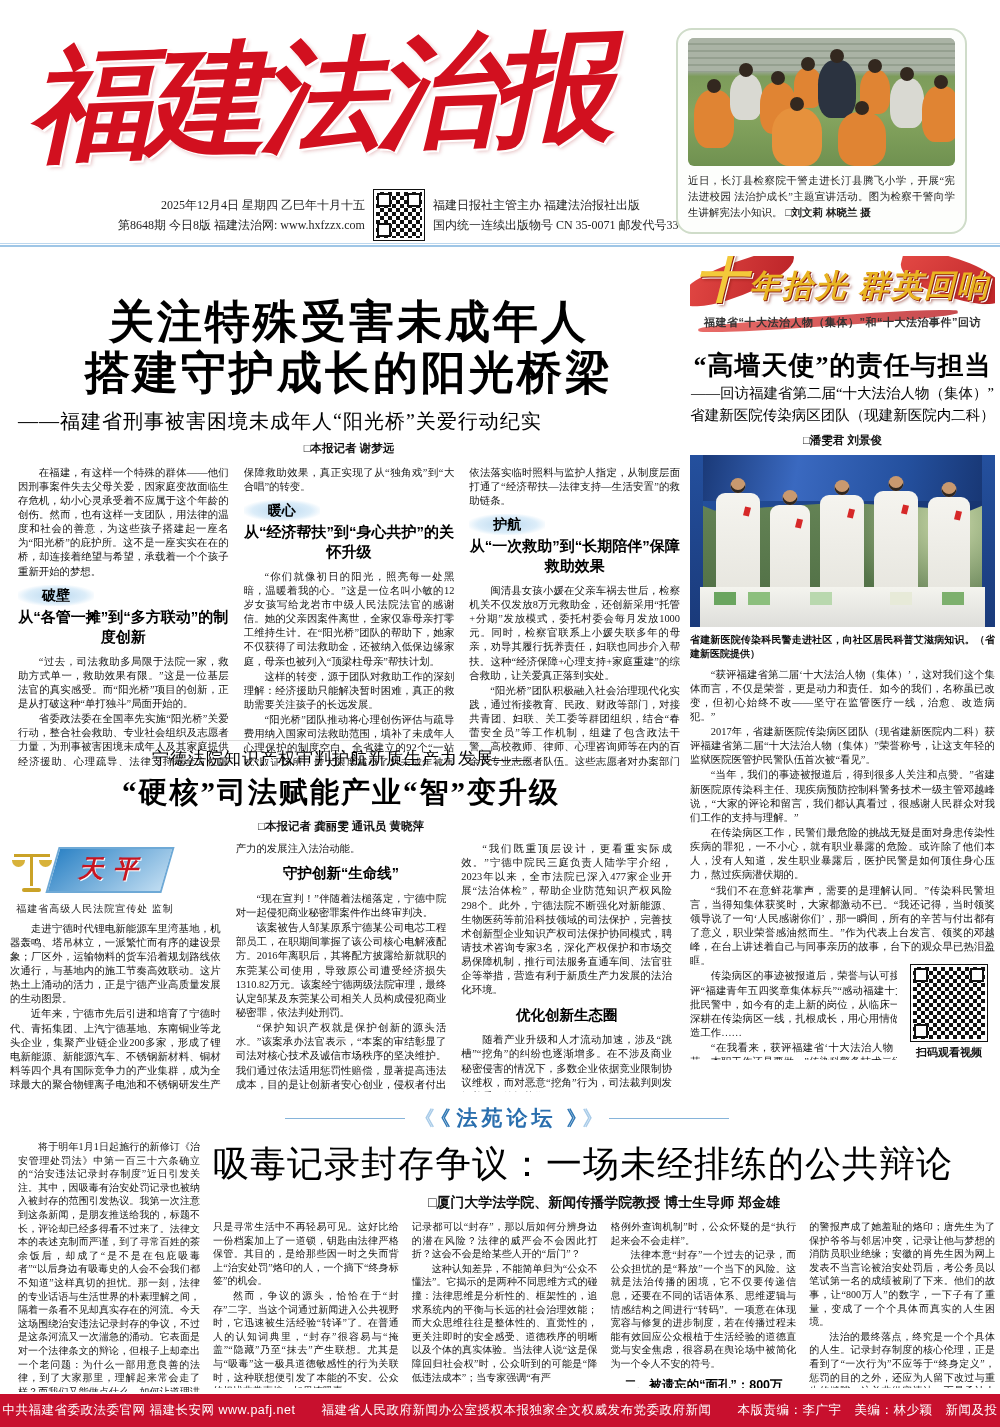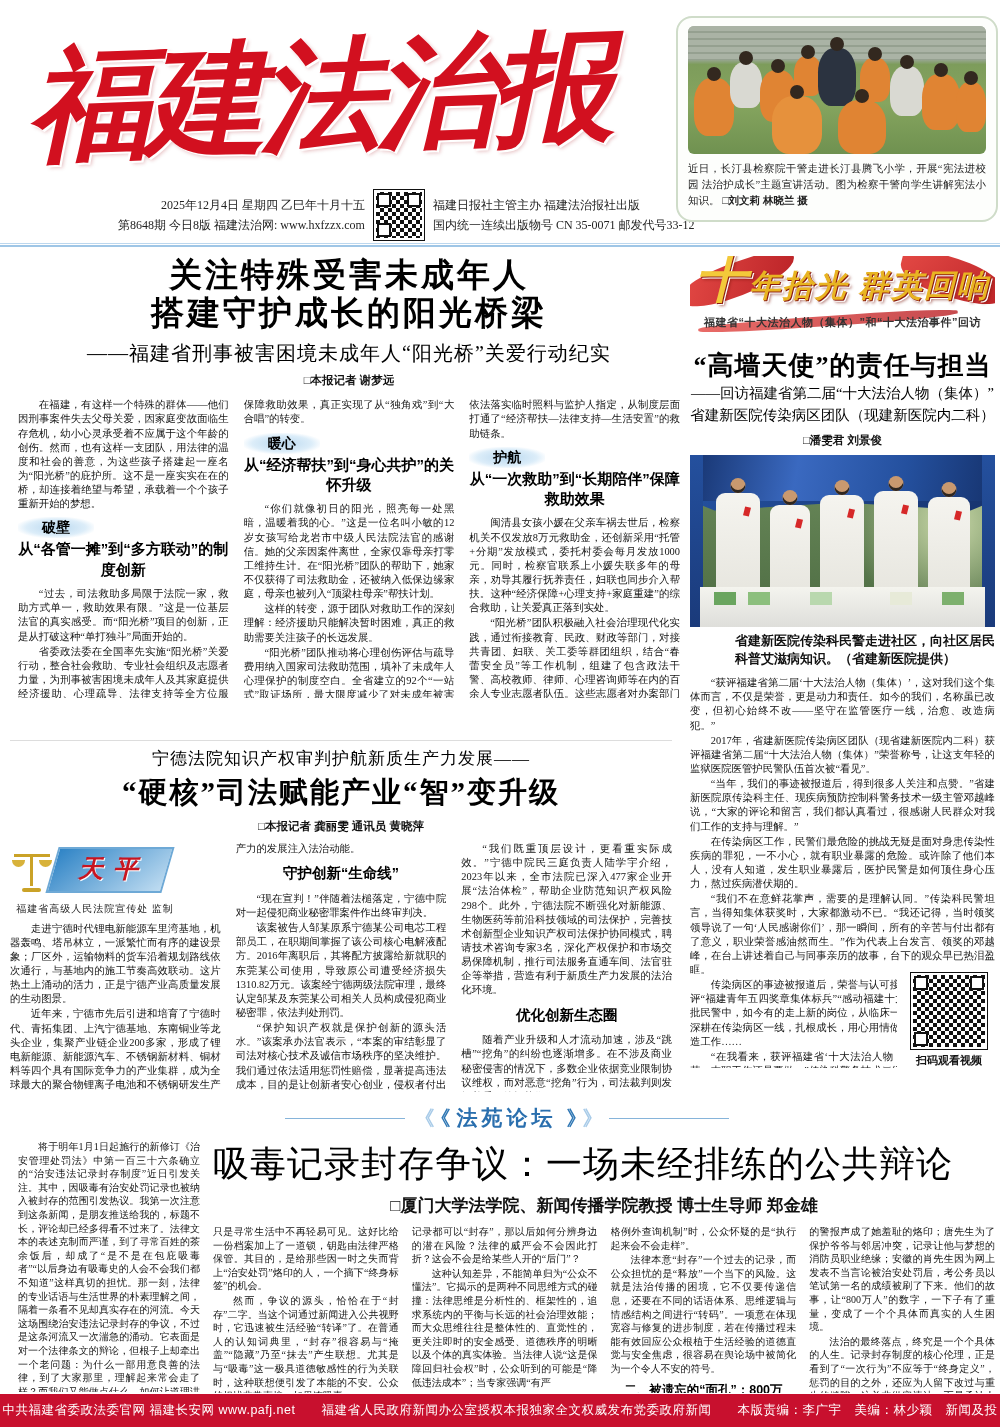--- a/index.html
+++ b/index.html
@@ -17,36 +17,36 @@
   .issue-info .blk.r{text-align:right;}
   .qr{background:repeating-conic-gradient(#111 0% 25%,#fff 0% 50%) 0 0/8px 8px;border:2px solid #fff;outline:1px solid #111;position:relative;}
   .qr:before,.qr:after{content:"";position:absolute;width:10px;height:10px;border:2px solid #111;background:#fff;}
   .qr:before{left:1px;top:1px;} .qr:after{right:1px;top:1px;}
   .qr .fm{position:absolute;width:10px;height:10px;border:2px solid #111;background:#fff;left:1px;bottom:1px;}
   .qr-small{width:46px;height:46px;}
   .header-rule{position:absolute;left:0;top:243px;width:1000px;height:4px;
     background:linear-gradient(#bcd7ee 0 1px,#fff 1px 2px,#9fc6e6 2px 4px);}
 
   
-  .top-photo-frame{position:absolute;left:676px;top:16px;width:322px;height:206px;box-sizing:border-box;
+  .top-photo-frame{position:absolute;left:676px;top:28px;width:291px;height:206px;box-sizing:border-box;
     border:2px solid #cfdcc9;border-radius:16px;padding:8px 10px;background:#fdfefc;}
   .scene-school{position:relative;height:128px;border-radius:6px;overflow:hidden;
     background:linear-gradient(#a9b2a3 0,#9aa795 26%,#7d9c5b 30%,#86a55f 60%,#6f9150 100%);}
   .scene-school .stands{position:absolute;left:0;top:0;right:0;height:34px;
     background:repeating-linear-gradient(#aab3a5 0 5px,#95a090 5px 7px);}
   .p-fig{position:absolute;border-radius:42% 42% 34% 34%;}
   .p-fig:before{content:"";position:absolute;top:-11px;left:50%;transform:translateX(-50%);
     width:14px;height:14px;border-radius:50%;background:#33281f;}
   .top-caption{margin-top:7px;font-size:10.5px;line-height:1.5;text-align:justify;color:#222;}
   .top-caption b{font-family:"Liberation Sans","DejaVu Sans",sans-serif;}
 
   
   .main-article{position:absolute;left:18px;top:256px;width:662px;}
-  .main-h1{font-size:33px;line-height:1.14;font-weight:900;text-align:center;letter-spacing:3px;color:#000;}
-  .main-sub{font-size:20px;text-align:center;margin-top:9px;letter-spacing:1px;color:#000;}
+  .main-h1{font-size:45px;line-height:1.14;font-weight:900;text-align:center;letter-spacing:3px;color:#000;margin-top:40px;}
+  .main-sub{font-size:20px;margin-top:9px;letter-spacing:1px;color:#000;}
   .byline{font-size:11.5px;text-align:center;margin-top:6px;color:#111;font-family:"Liberation Sans","DejaVu Sans",sans-serif;font-weight:bold;}
   .cols{display:flex;gap:15px;margin-top:10px;}
   .mcol{flex:1;overflow:hidden;}
   .coltext{font-size:10.4px;line-height:1.36;text-align:justify;color:#141414;}
   .coltext p{margin:0 0 1px 0;text-indent:2em;}
   .coltext p.ni{text-indent:0;}
   .main-cols{height:300px;}
   .sec-tag{text-align:left;margin:6px 0 1px;}
   .sec-tag span{display:inline-block;font-size:14px;font-weight:bold;padding:1px 24px;color:#000;
     background:radial-gradient(ellipse at center,#b9d8ef 0%,#dcedf9 55%,rgba(255,255,255,0) 76%);}
@@ -94,39 +94,39 @@
     background:linear-gradient(100deg,#24509e,#16336e);clip-path:polygon(0 0,100% 0,92% 100%,50% 20%,8% 100%);}
   .tent-pole{position:absolute;top:0;bottom:0;width:13px;background:linear-gradient(#24509e,#1a3a7a);}
   .tent-pole.l{left:0;} .tent-pole.r{right:0;}
   .doc{position:absolute;background:linear-gradient(#f5f4ef,#e7e6df);border-radius:9px 9px 2px 2px;}
   .doc:before{content:"";position:absolute;top:-15px;left:50%;transform:translateX(-50%);
     width:15px;height:15px;border-radius:50%;background:#c9996f;box-shadow:0 -3px 0 0 #2e2620 inset;}
   .doc:after{content:"";position:absolute;top:14px;left:50%;margin-left:6px;width:6px;height:9px;
     background:#d62828;transform:rotate(14deg);}
   .table-front{position:absolute;left:10px;right:10px;bottom:0;height:40px;background:linear-gradient(#f4f4ee,#dededa);}
   .booklet{position:absolute;bottom:22px;width:22px;height:13px;}
-  .rc-caption{font-size:13px;font-weight:bold;line-height:1.45;margin-top:6px;text-align:justify;
-    font-family:Liberation Mono, monospace;color:#111;margin-left:45px;}
+  .rc-caption{font-size:10px;font-weight:bold;line-height:1.45;margin-top:6px;text-align:justify;
+    font-family:Liberation Sans, sans-serif;color:#111;}
   .rc-body{margin-top:6px;height:392px;overflow:hidden;position:relative;}
   .qr-box{position:absolute;right:0;bottom:0;width:92px;background:#fff;padding:3px 0 0 6px;text-align:center;}
   .qr-large{width:72px;height:72px;margin:0 auto;}
   .qr-label{font-size:11px;font-weight:bold;margin-top:4px;font-family:"Liberation Sans","DejaVu Sans",sans-serif;}
 
   
   .forum{position:absolute;left:18px;top:1104px;width:977px;}
   .forum-banner{display:flex;align-items:center;justify-content:center;gap:10px;}
   .fb-line{height:1px;background:#86b4da;flex:0 0 120px;}
   .fb-chev{font-size:20px;font-weight:900;letter-spacing:-4px;}
   .fb-chev .c1{color:#a8cbe8;} .fb-chev .c2{color:#2f77b4;}
   .fb-text{font-size:21px;font-weight:900;color:#2a6fae;letter-spacing:4px;font-family:"Liberation Sans","DejaVu Sans",sans-serif;}
   .forum-content{display:flex;gap:13px;margin-top:8px;}
   .forum-col1{flex:0 0 182px;height:252px;overflow:hidden;}
   .forum-right{flex:1;}
   .forum-title{font-size:36px;font-weight:400;text-align:left;letter-spacing:1px;color:#000;}
-  .forum-byline{font-size:17px;text-align:center;margin-top:5px;font-weight:bold;color:#111;
+  .forum-byline{font-size:14px;text-align:center;margin-top:5px;font-weight:bold;color:#111;
     font-family:"Liberation Sans","DejaVu Sans",sans-serif;}
   .forum-cols{display:flex;gap:13px;margin-top:8px;height:168px;}
   .fcol{flex:1;overflow:hidden;}
   .forum .coltext{font-size:10px;line-height:1.36;}
   .f-subhead{font-size:12.5px;font-weight:bold;margin:6px 0;text-align:center;color:#000;
     font-family:"Liberation Sans","DejaVu Sans",sans-serif;}
 
   
   .footer{position:absolute;left:0;top:1394px;width:1000px;height:33px;background:#c8102e;
     color:#fff;font-size:12.5px;line-height:33px;text-align:center;letter-spacing:.5px;

